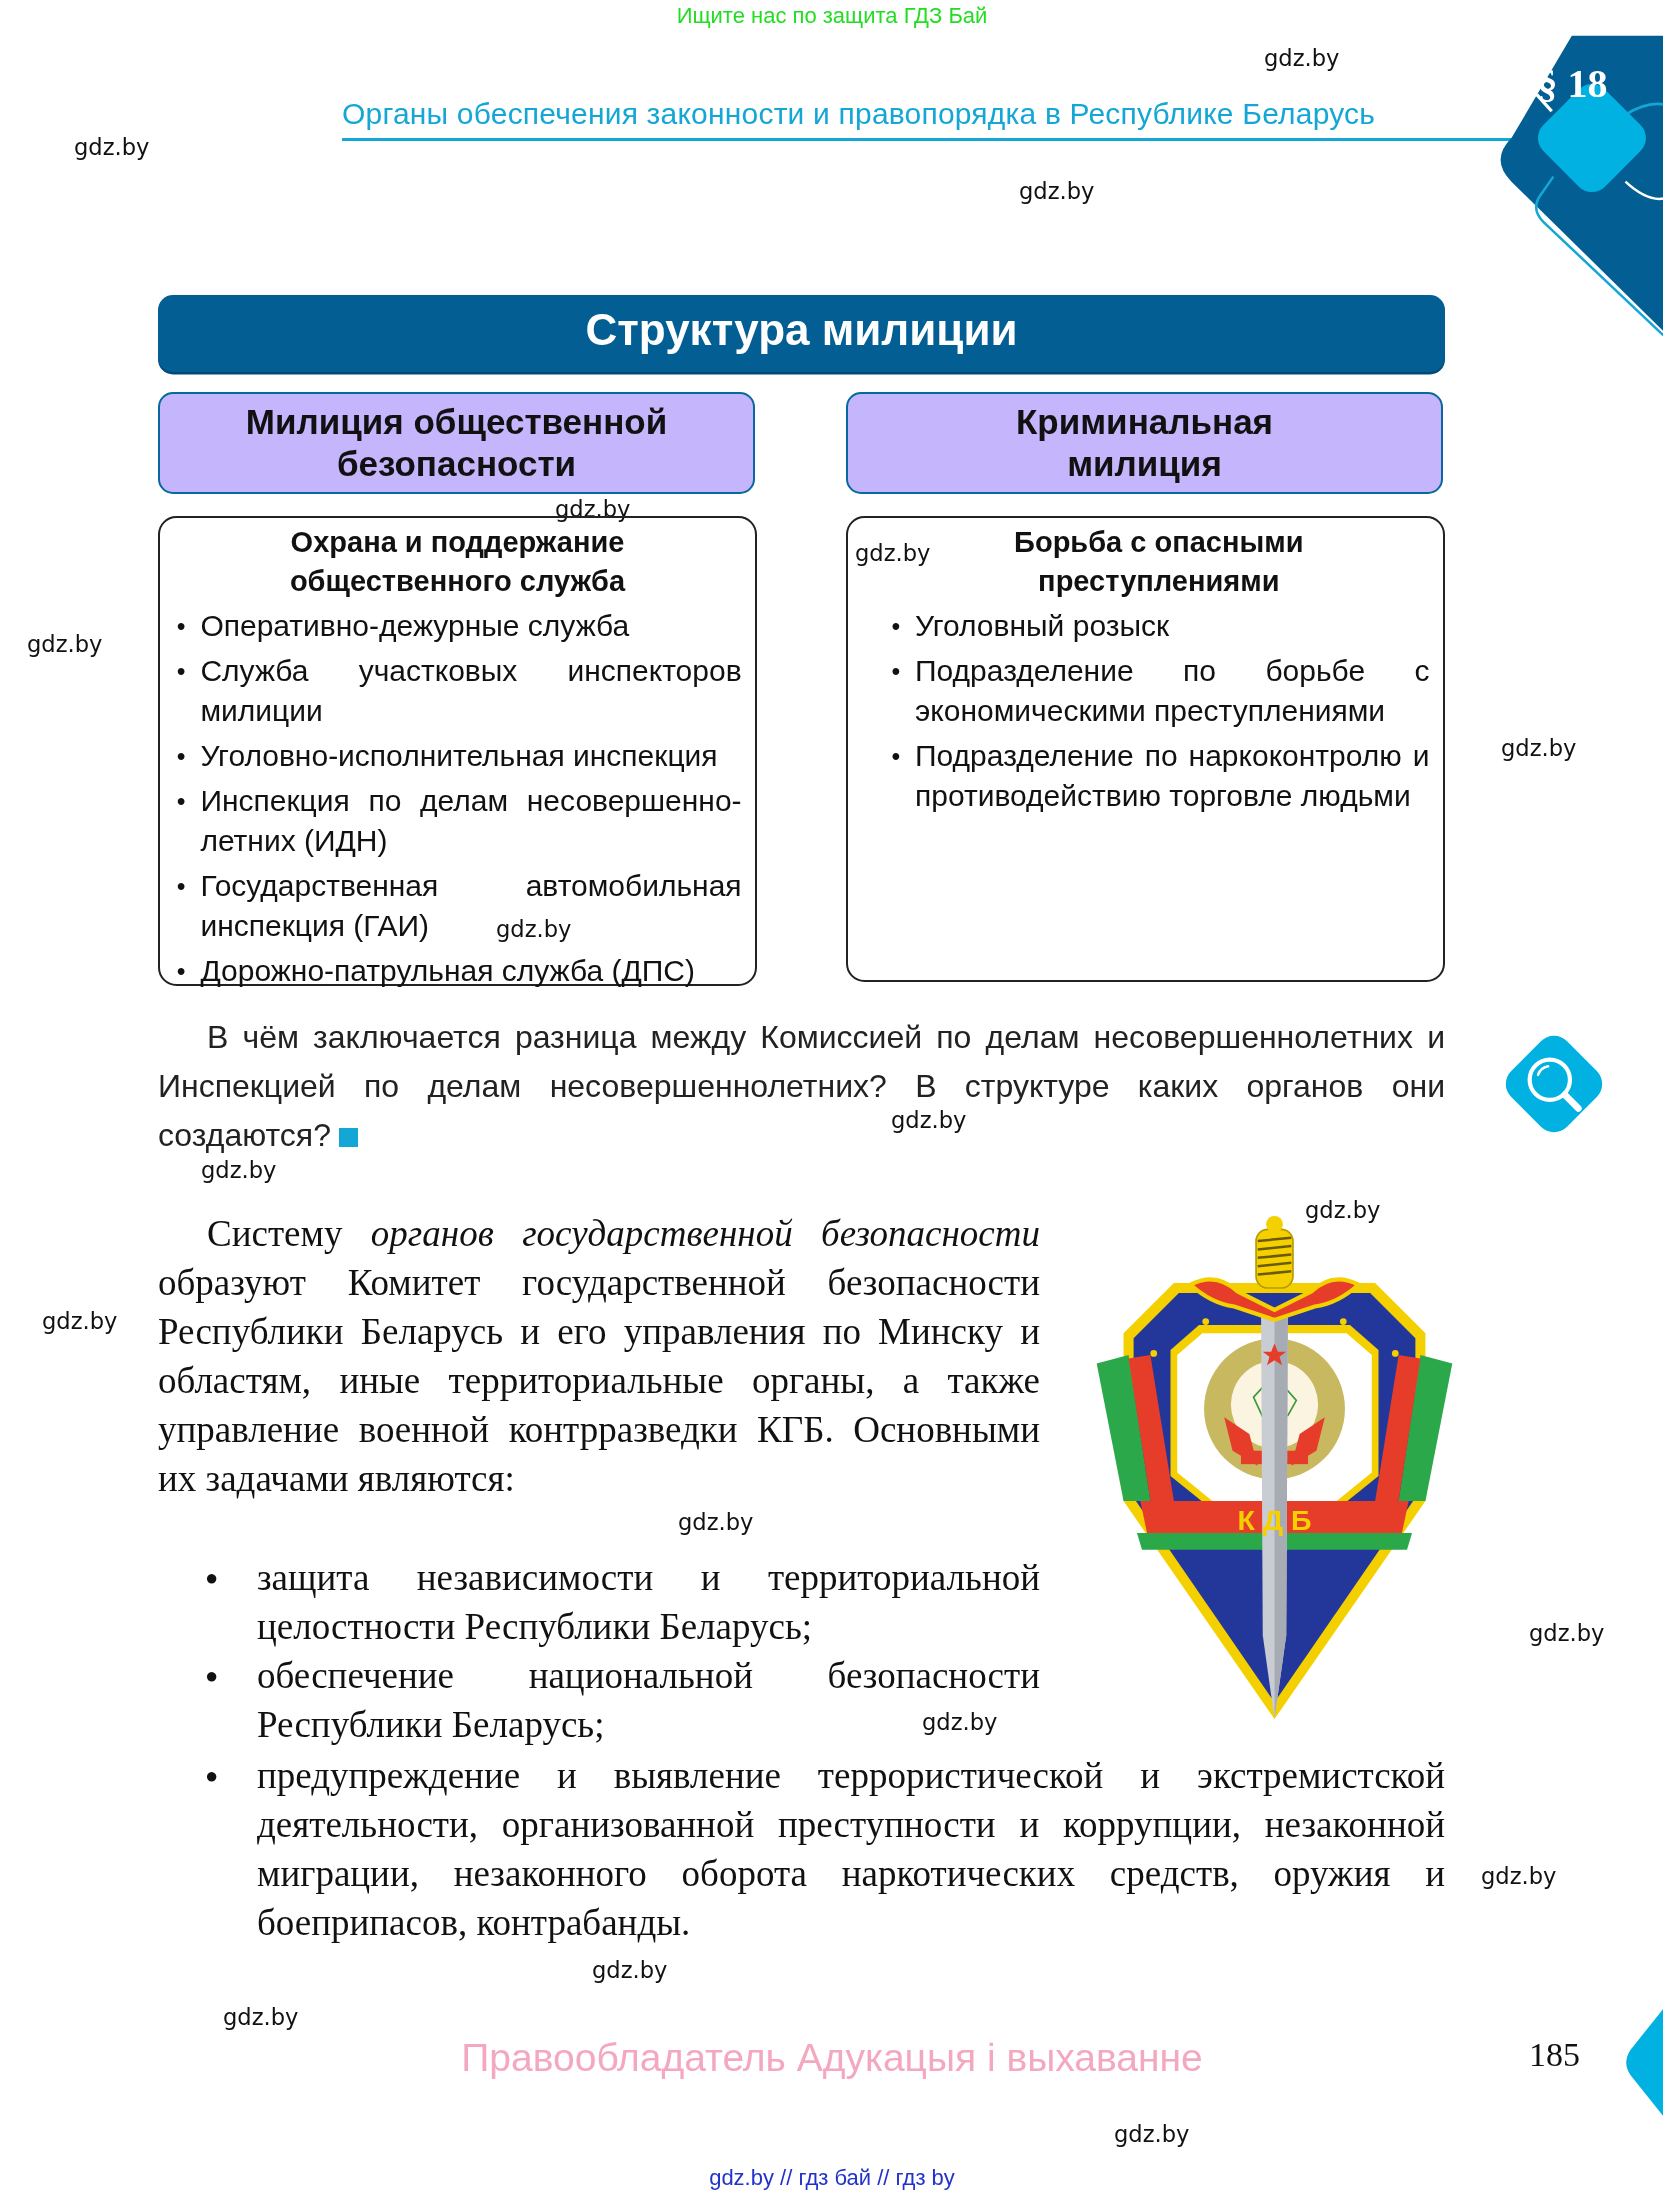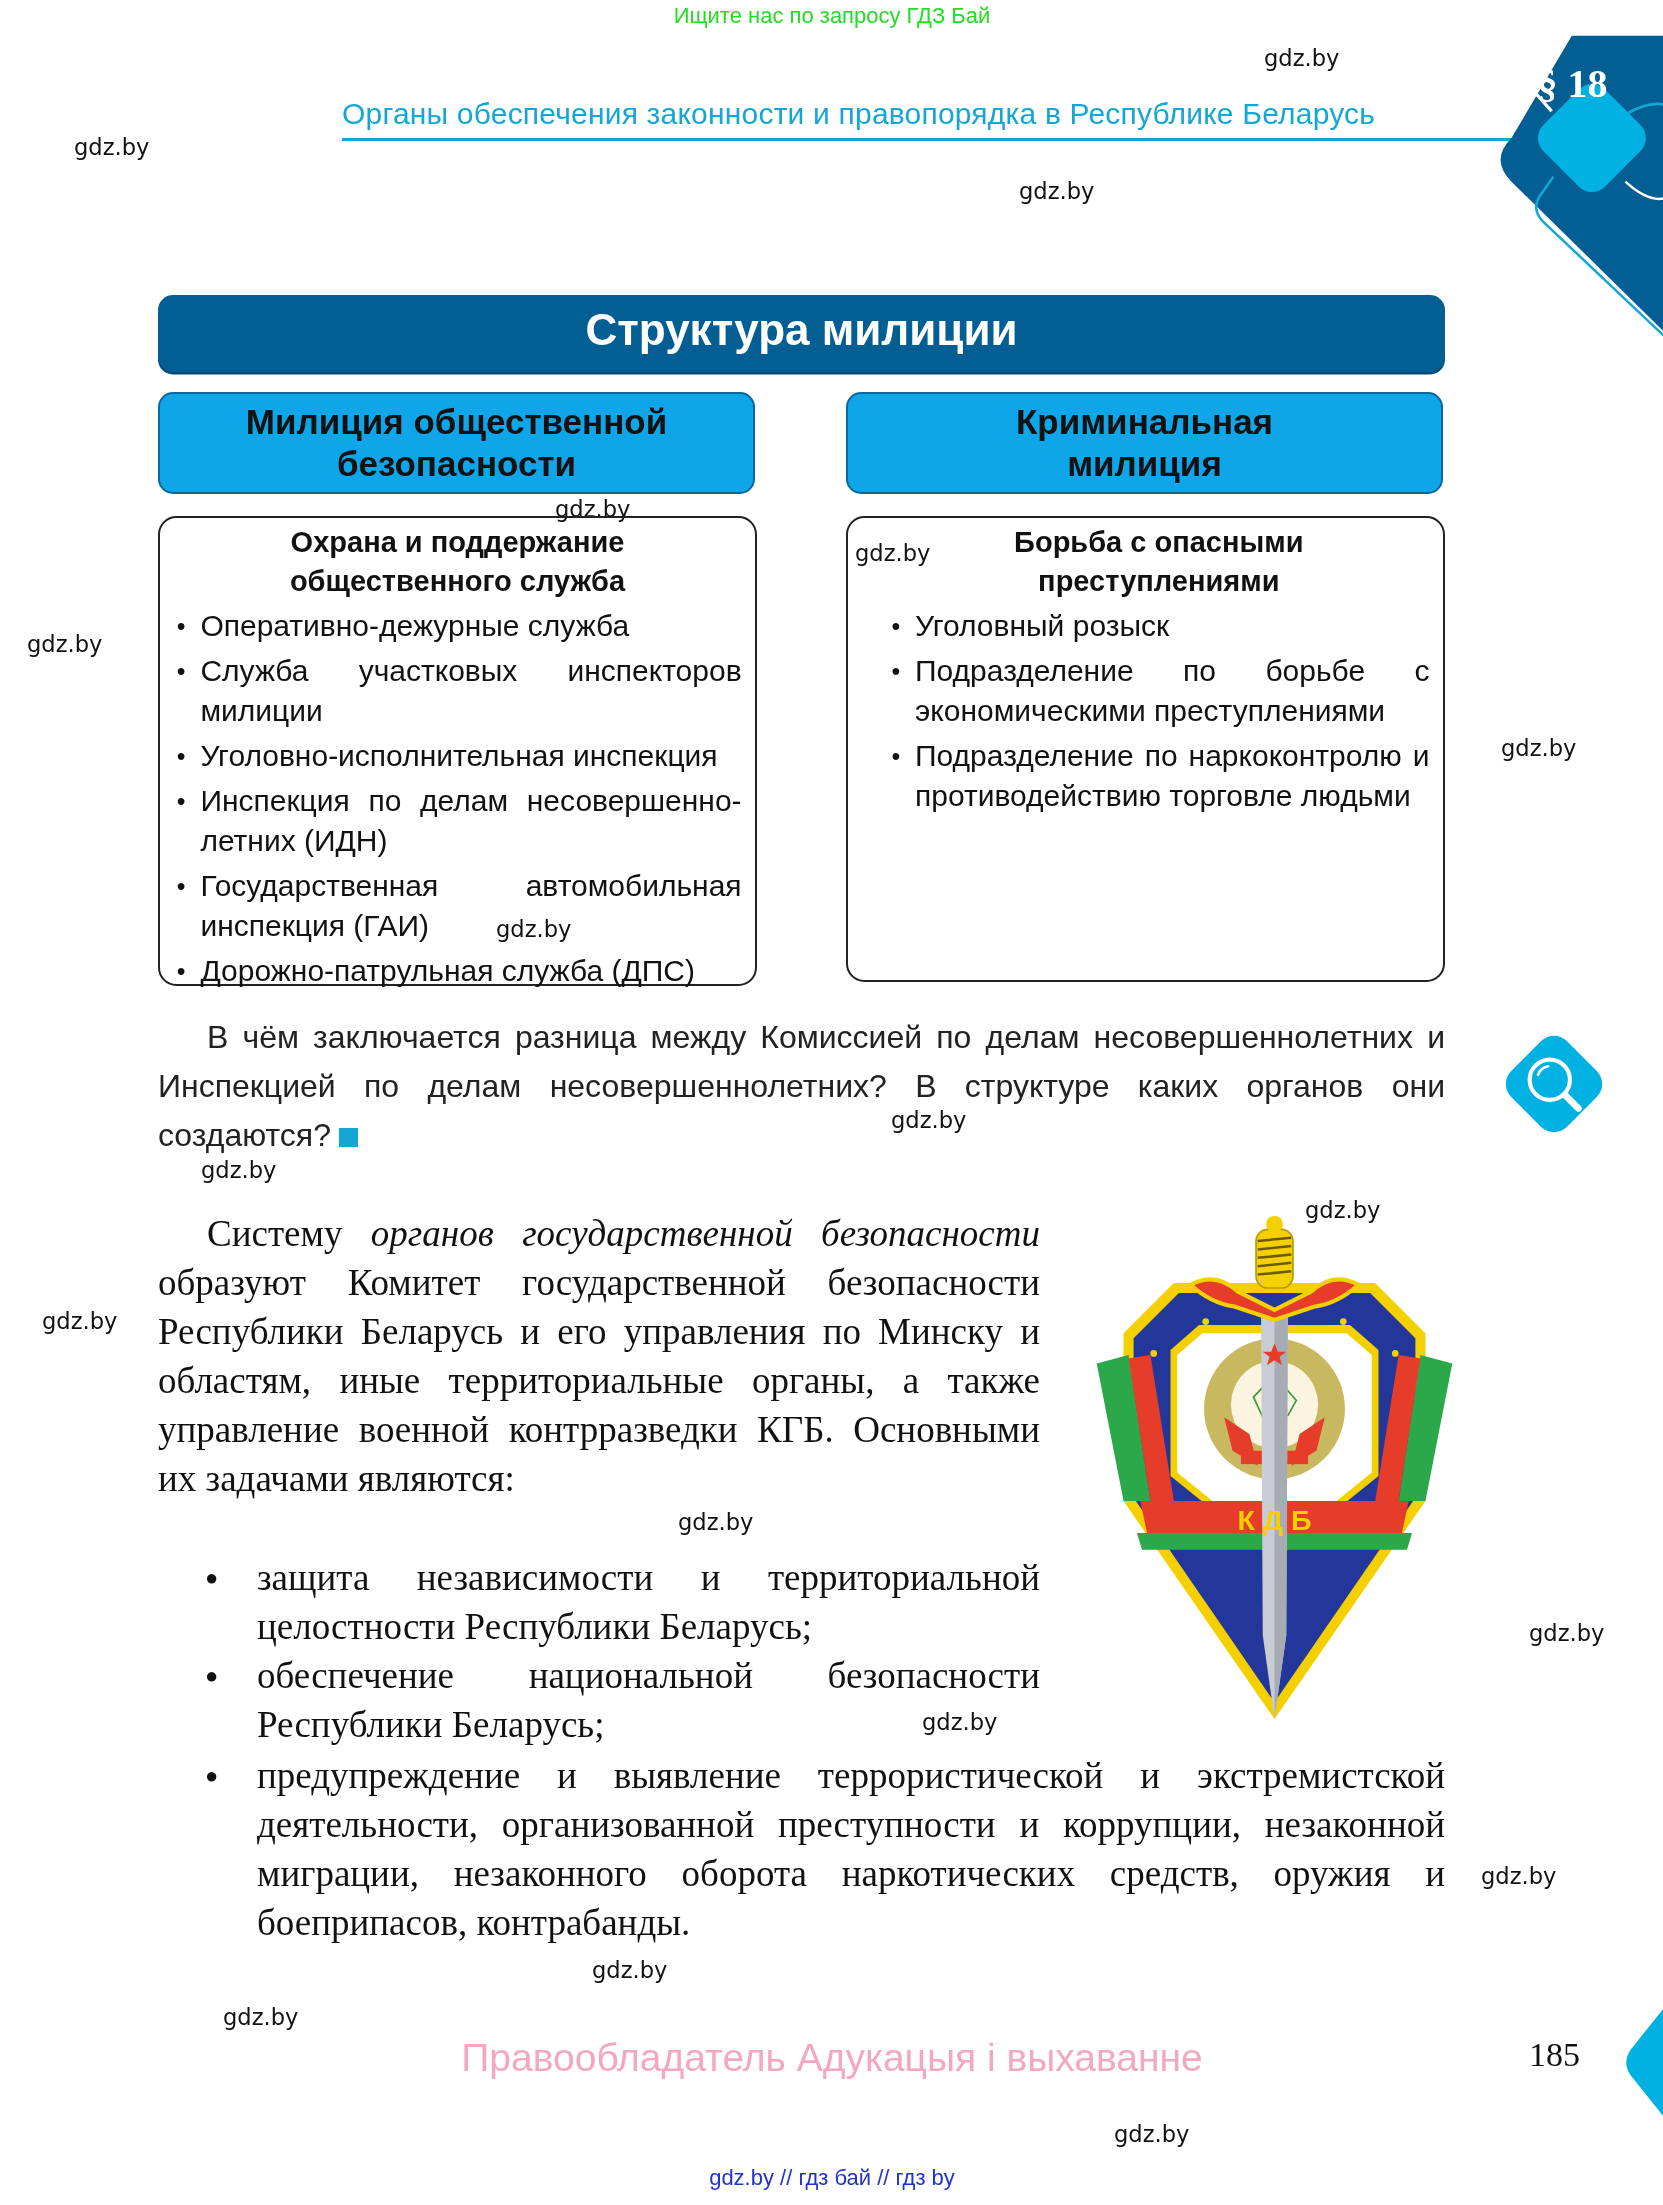--- a/index.html
+++ b/index.html
@@ -11,21 +11,21 @@
 
   .running-head { left: 342px; top: 97px; color: #14a7d6; font-size: 30px; letter-spacing: 0.2px; white-space: nowrap; }
   .head-rule { left: 342px; top: 138px; width: 1191px; height: 2.5px; background: #14a7d6; }
 
   .corner-svg { right: 0; top: 34px; }
   .para-badge { left: 1518px; top: 60px; width: 109px; text-align: center; font-family: "Liberation Serif", serif; font-size: 40px; font-weight: bold; color: #fff; }
 
   .struct-title { left: 158px; top: 295px; width: 1287px; height: 77px; background: #035e93; border-radius: 15px; box-shadow: 0 2.5px 0 #024a75; }
   .struct-title-text { position: absolute; left: 0; right: 0; top: 10px; text-align: center; color: #fff; font-weight: bold; font-size: 44px; }
 
-  .cat { top: 392px; width: 597px; height: 102px; background: #0ea5e9; border-radius: 15px; border: 2.5px solid #06689e; box-sizing: border-box; display: flex; flex-direction: column; align-items: center; justify-content: center; }
+  .cat { top: 392px; width: 597px; height: 102px; background: #c4b5fd; border-radius: 15px; border: 2.5px solid #06689e; box-sizing: border-box; display: flex; flex-direction: column; align-items: center; justify-content: center; }
   .cat-line { font-weight: bold; font-size: 35px; line-height: 42px; color: #111; }
   .cat-left { left: 158px; }
   .cat-right { left: 846px; }
 
   .panel { top: 516px; width: 599px; border: 2.1px solid #222; border-radius: 18.4px; box-sizing: border-box; padding: 5px 13.4px 5px 13.4px; }
   .panel-left { left: 158px; height: 470px; }
   .panel-right { left: 846px; height: 466px; padding-left: 40px; }
   .panel-title { text-align: center; font-weight: bold; font-size: 29px; line-height: 39px; }
   .panel-list { list-style: none; margin: 0; padding: 0; }
   .panel-list li { position: relative; padding-left: 27px; font-size: 30px; line-height: 40px; text-align: justify; margin-top: 5px; }
@@ -48,21 +48,21 @@
   .emblem { left: 1090px; top: 1199px; }
 
   .copyright { left: 0; width: 1664px; top: 2036px; text-align: center; color: #f4a8c0; font-size: 39px; }
   .page-num { left: 1529px; top: 2036px; font-family: "Liberation Serif", serif; font-size: 34px; }
   .page-tab { right: 0; top: 2008px; }
   .footer-links { left: 0; width: 1664px; top: 2165px; text-align: center; color: #2233cc; font-size: 22px; }
 </style>
 </head>
 <body>
 
-<div class="abs promo">Ищите нас по запросу ГДЗ Бай</div>
+<div class="abs promo">Ищите нас по защита ГДЗ Бай</div>
 
 <div class="abs wm" style="left:1264px;top:45px">gdz.by</div>
 <div class="abs wm" style="left:74px;top:134px">gdz.by</div>
 <div class="abs wm" style="left:1019px;top:178px">gdz.by</div>
 <div class="abs wm" style="left:362px;top:319px;color:#111">gdz.by</div>
 <div class="abs wm" style="left:555px;top:496px">gdz.by</div>
 <div class="abs wm" style="left:27px;top:631px">gdz.by</div>
 <div class="abs wm" style="left:855px;top:540px">gdz.by</div>
 <div class="abs wm" style="left:1501px;top:735px">gdz.by</div>
 <div class="abs wm" style="left:496px;top:916px">gdz.by</div>

